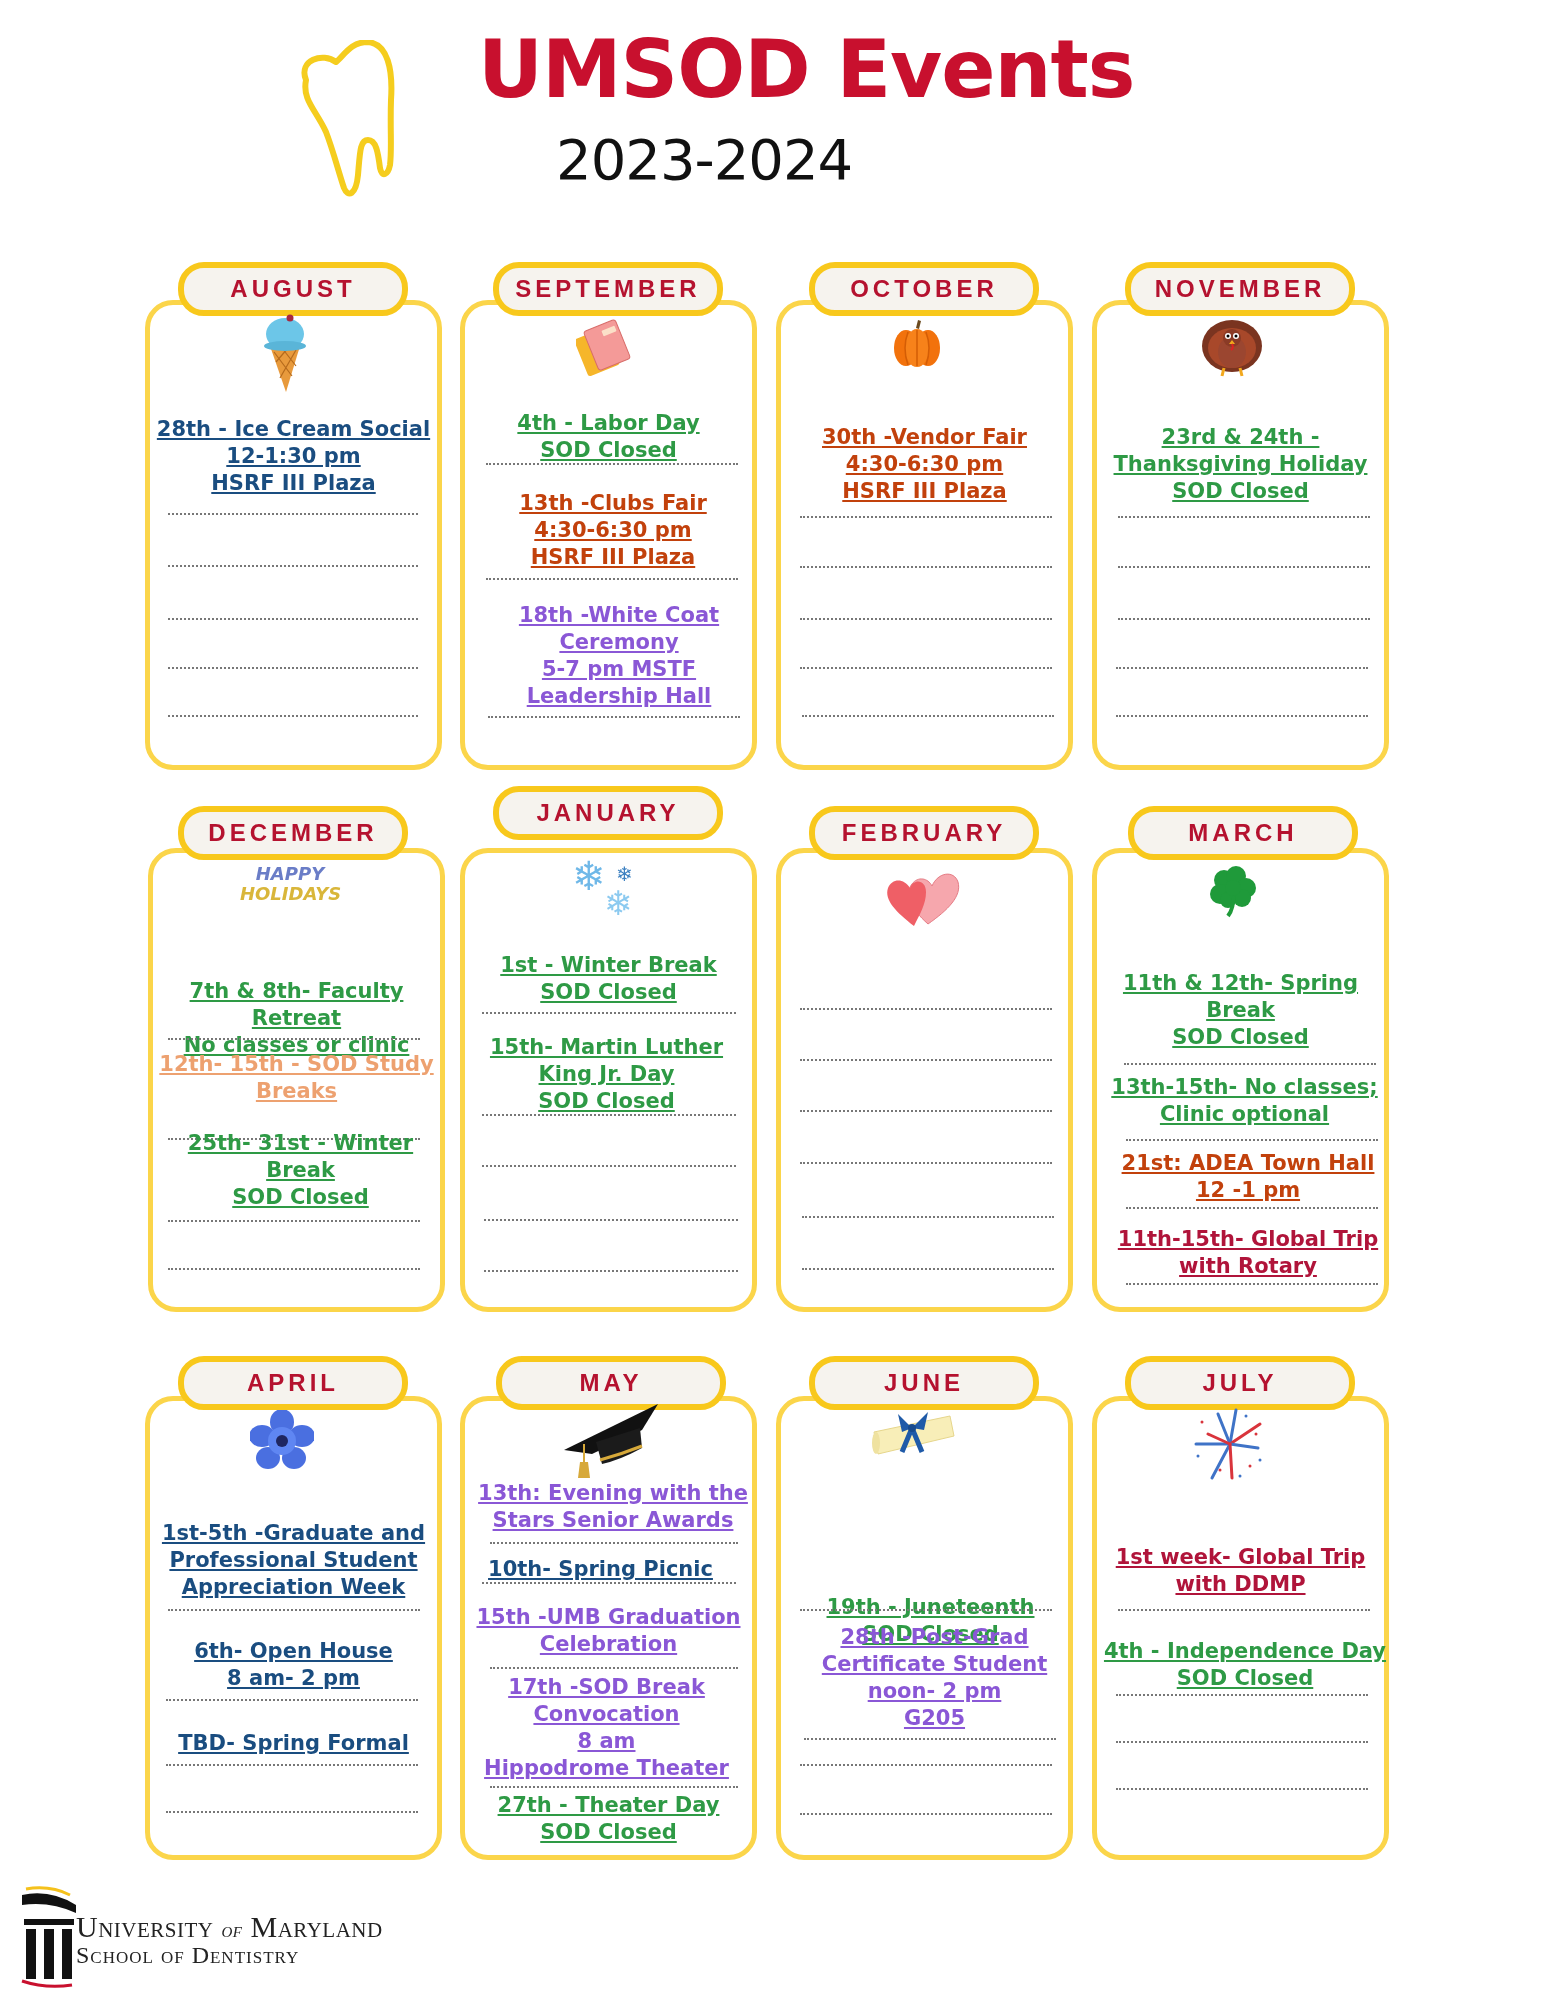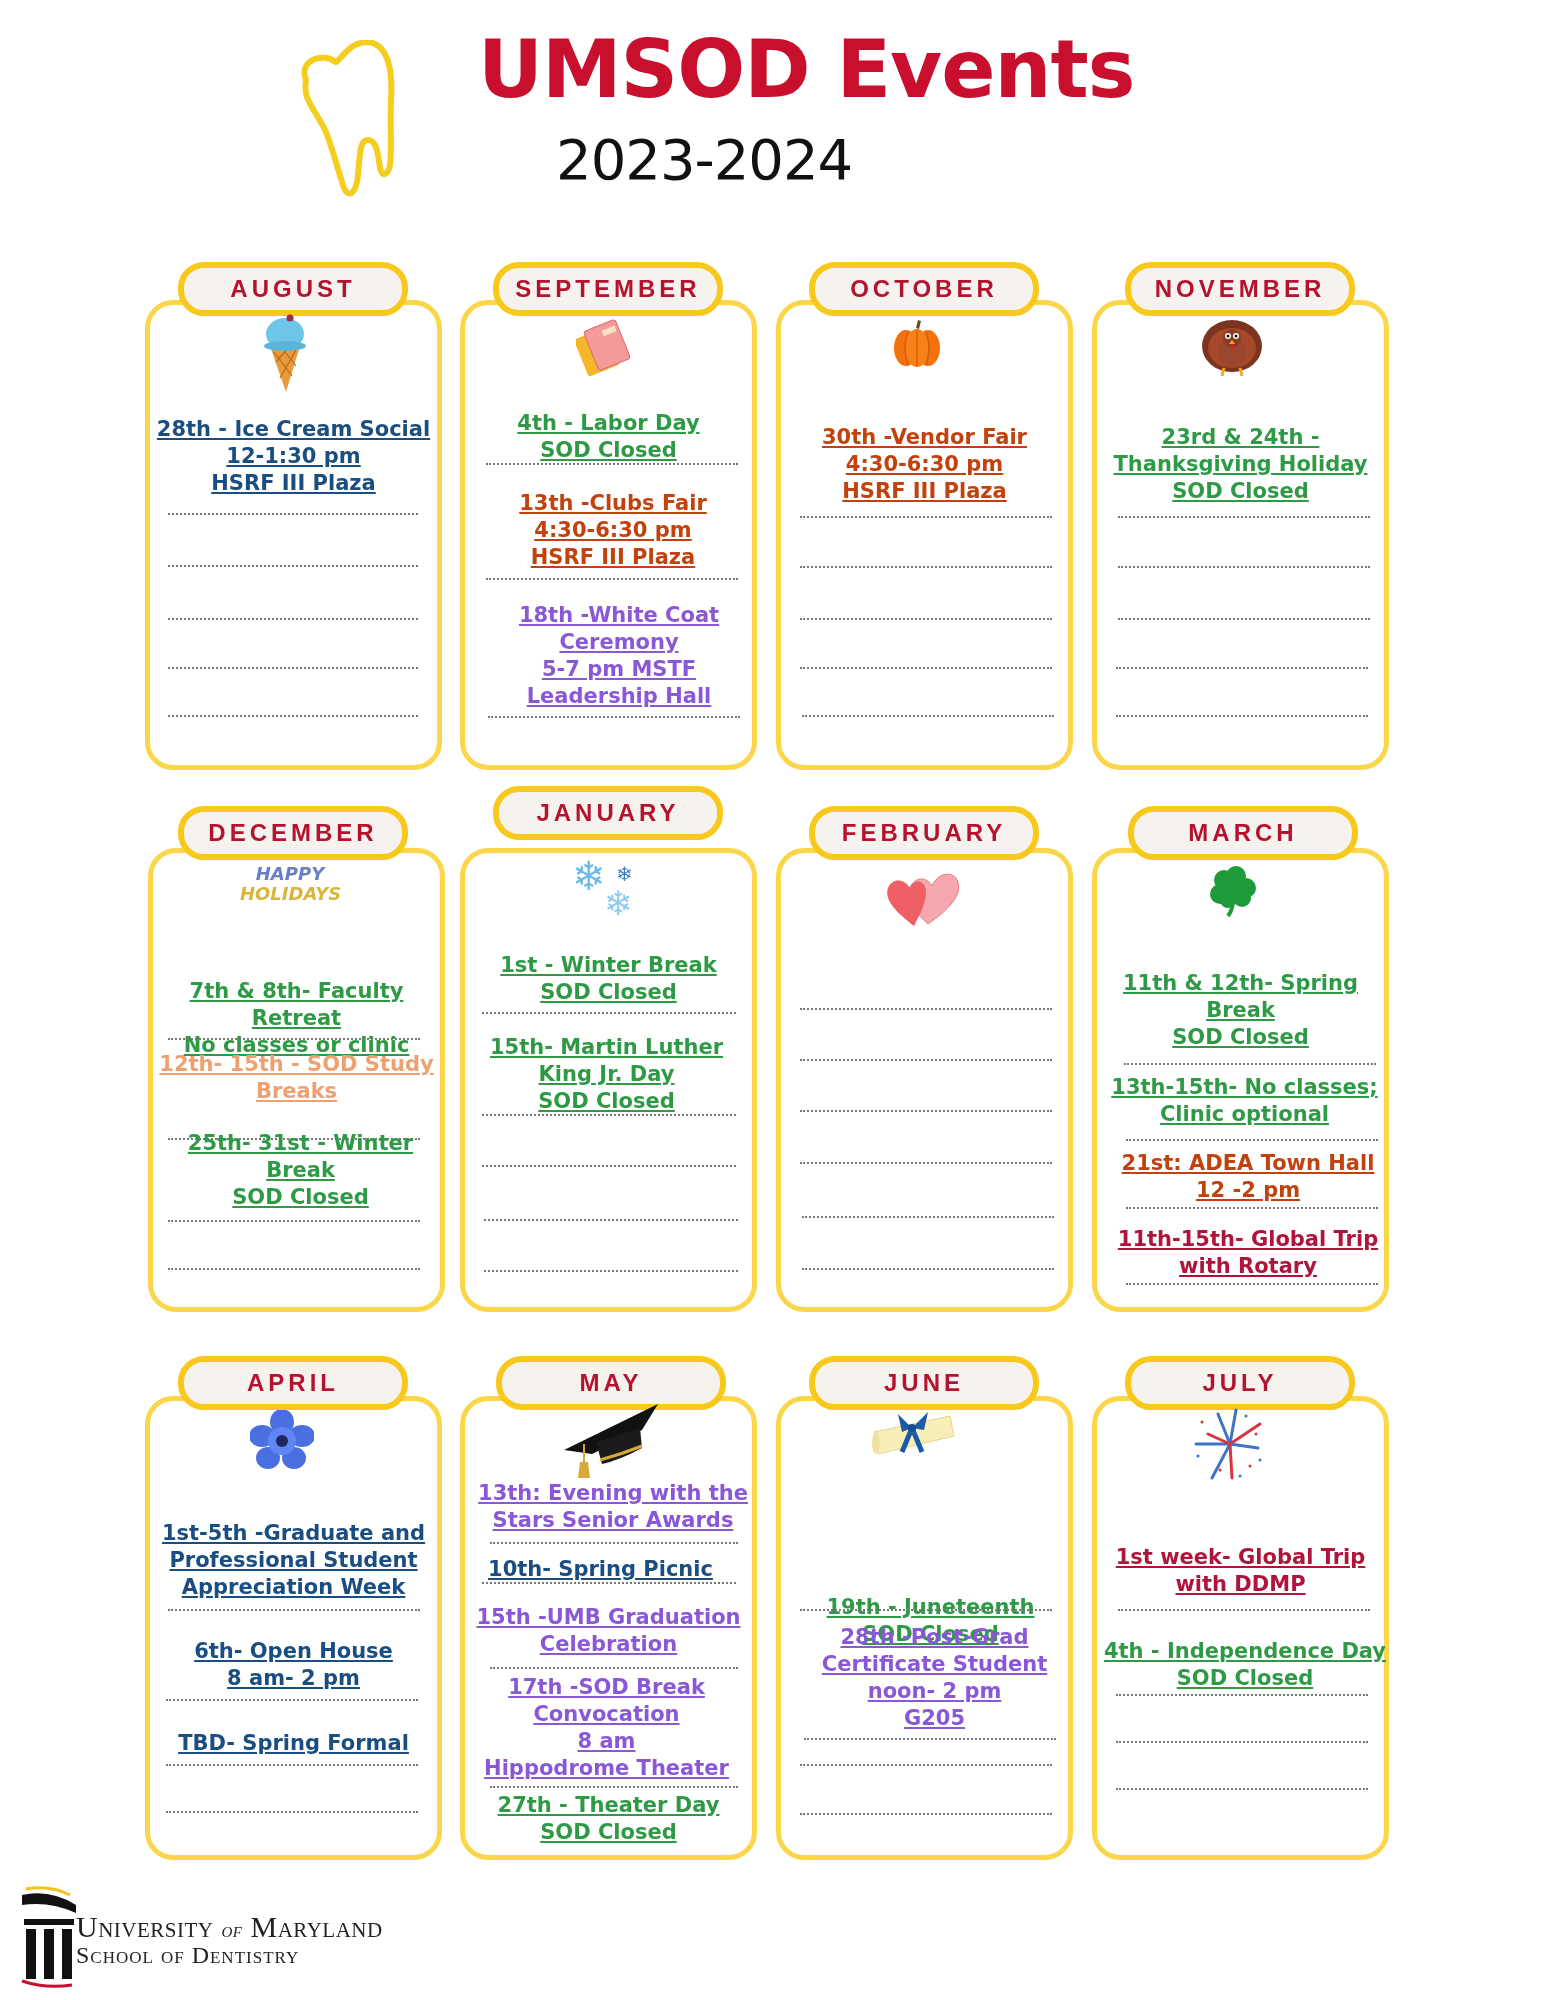--- a/index.html
+++ b/index.html
@@ -256,21 +256,21 @@
     <span>SOD Closed</span>
   </div>
   <div class="rule" style="left:1124px; right:auto; width:252px; top:1063px;"></div>
   <div class="event c-green" style="left:1104px; width:281px; top:1074px;">
     <span>13th-15th- No classes;</span>
     <span>Clinic optional</span>
   </div>
   <div class="rule" style="left:1126px; right:auto; width:252px; top:1139px;"></div>
   <div class="event c-orange" style="left:1104px; width:288px; top:1150px;">
     <span>21st: ADEA Town Hall</span>
-    <span>12 -2 pm</span>
+    <span>12 -1 pm</span>
   </div>
   <div class="rule" style="left:1126px; right:auto; width:252px; top:1207px;"></div>
   <div class="event c-red" style="left:1104px; width:288px; top:1226px;">
     <span>11th-15th- Global Trip</span>
     <span>with Rotary</span>
   </div>
   <div class="rule" style="left:1126px; right:auto; width:252px; top:1283px;"></div>
 </div>
 
 <div>

